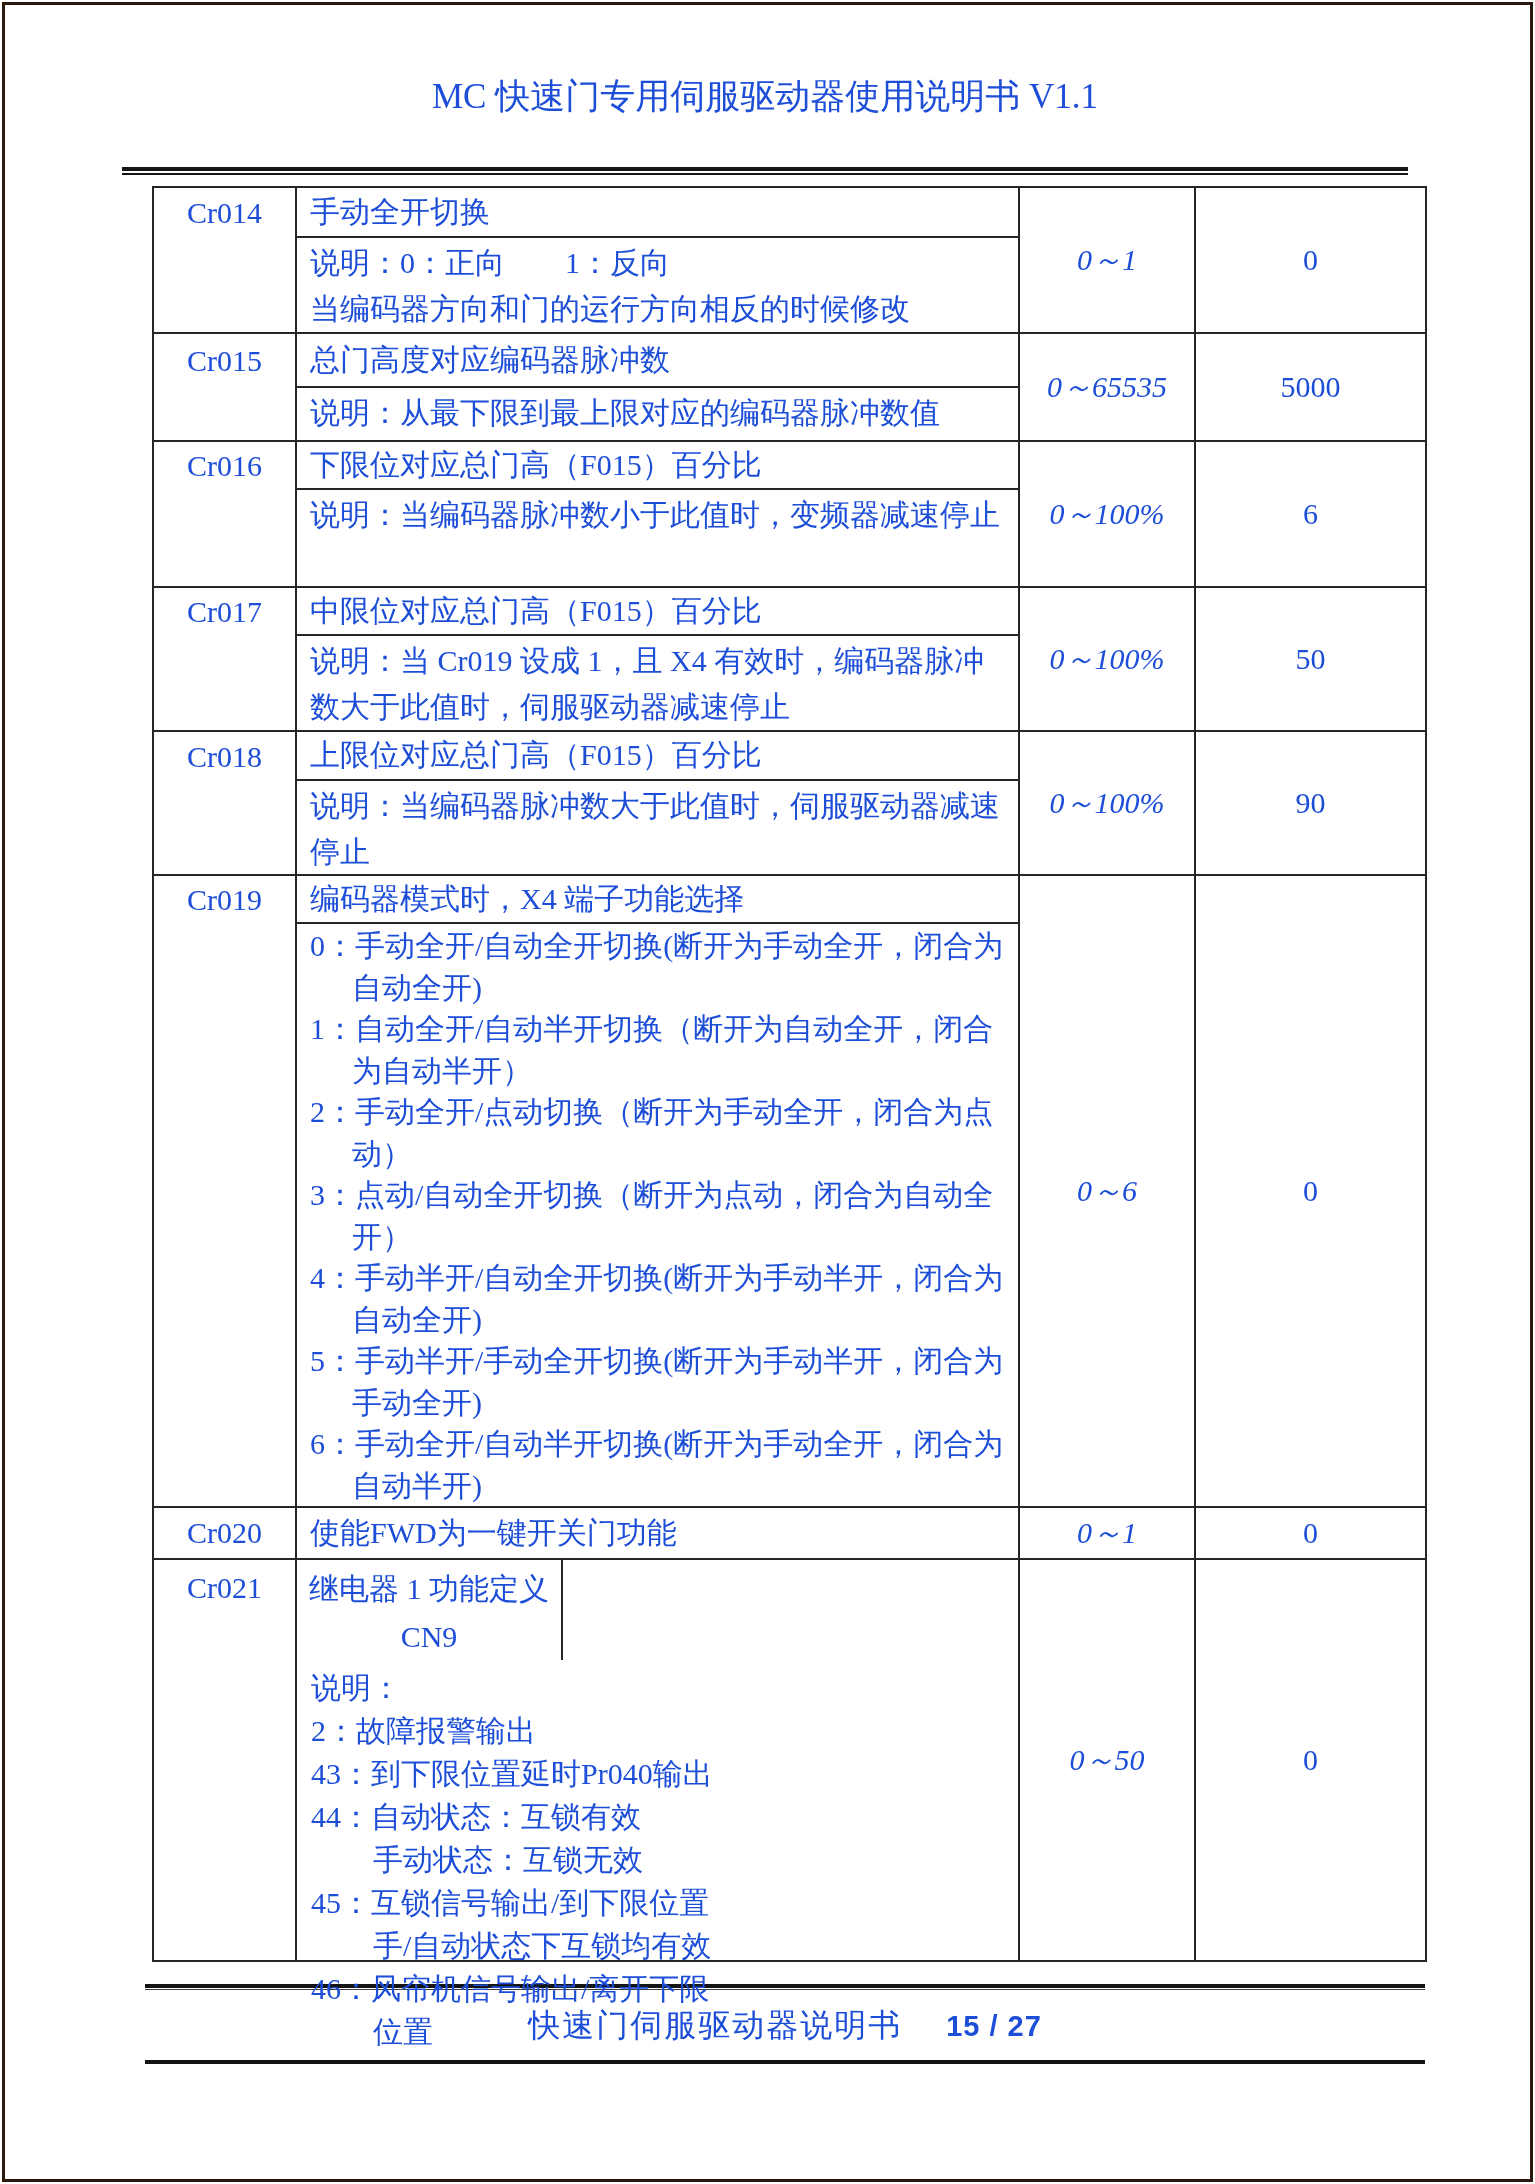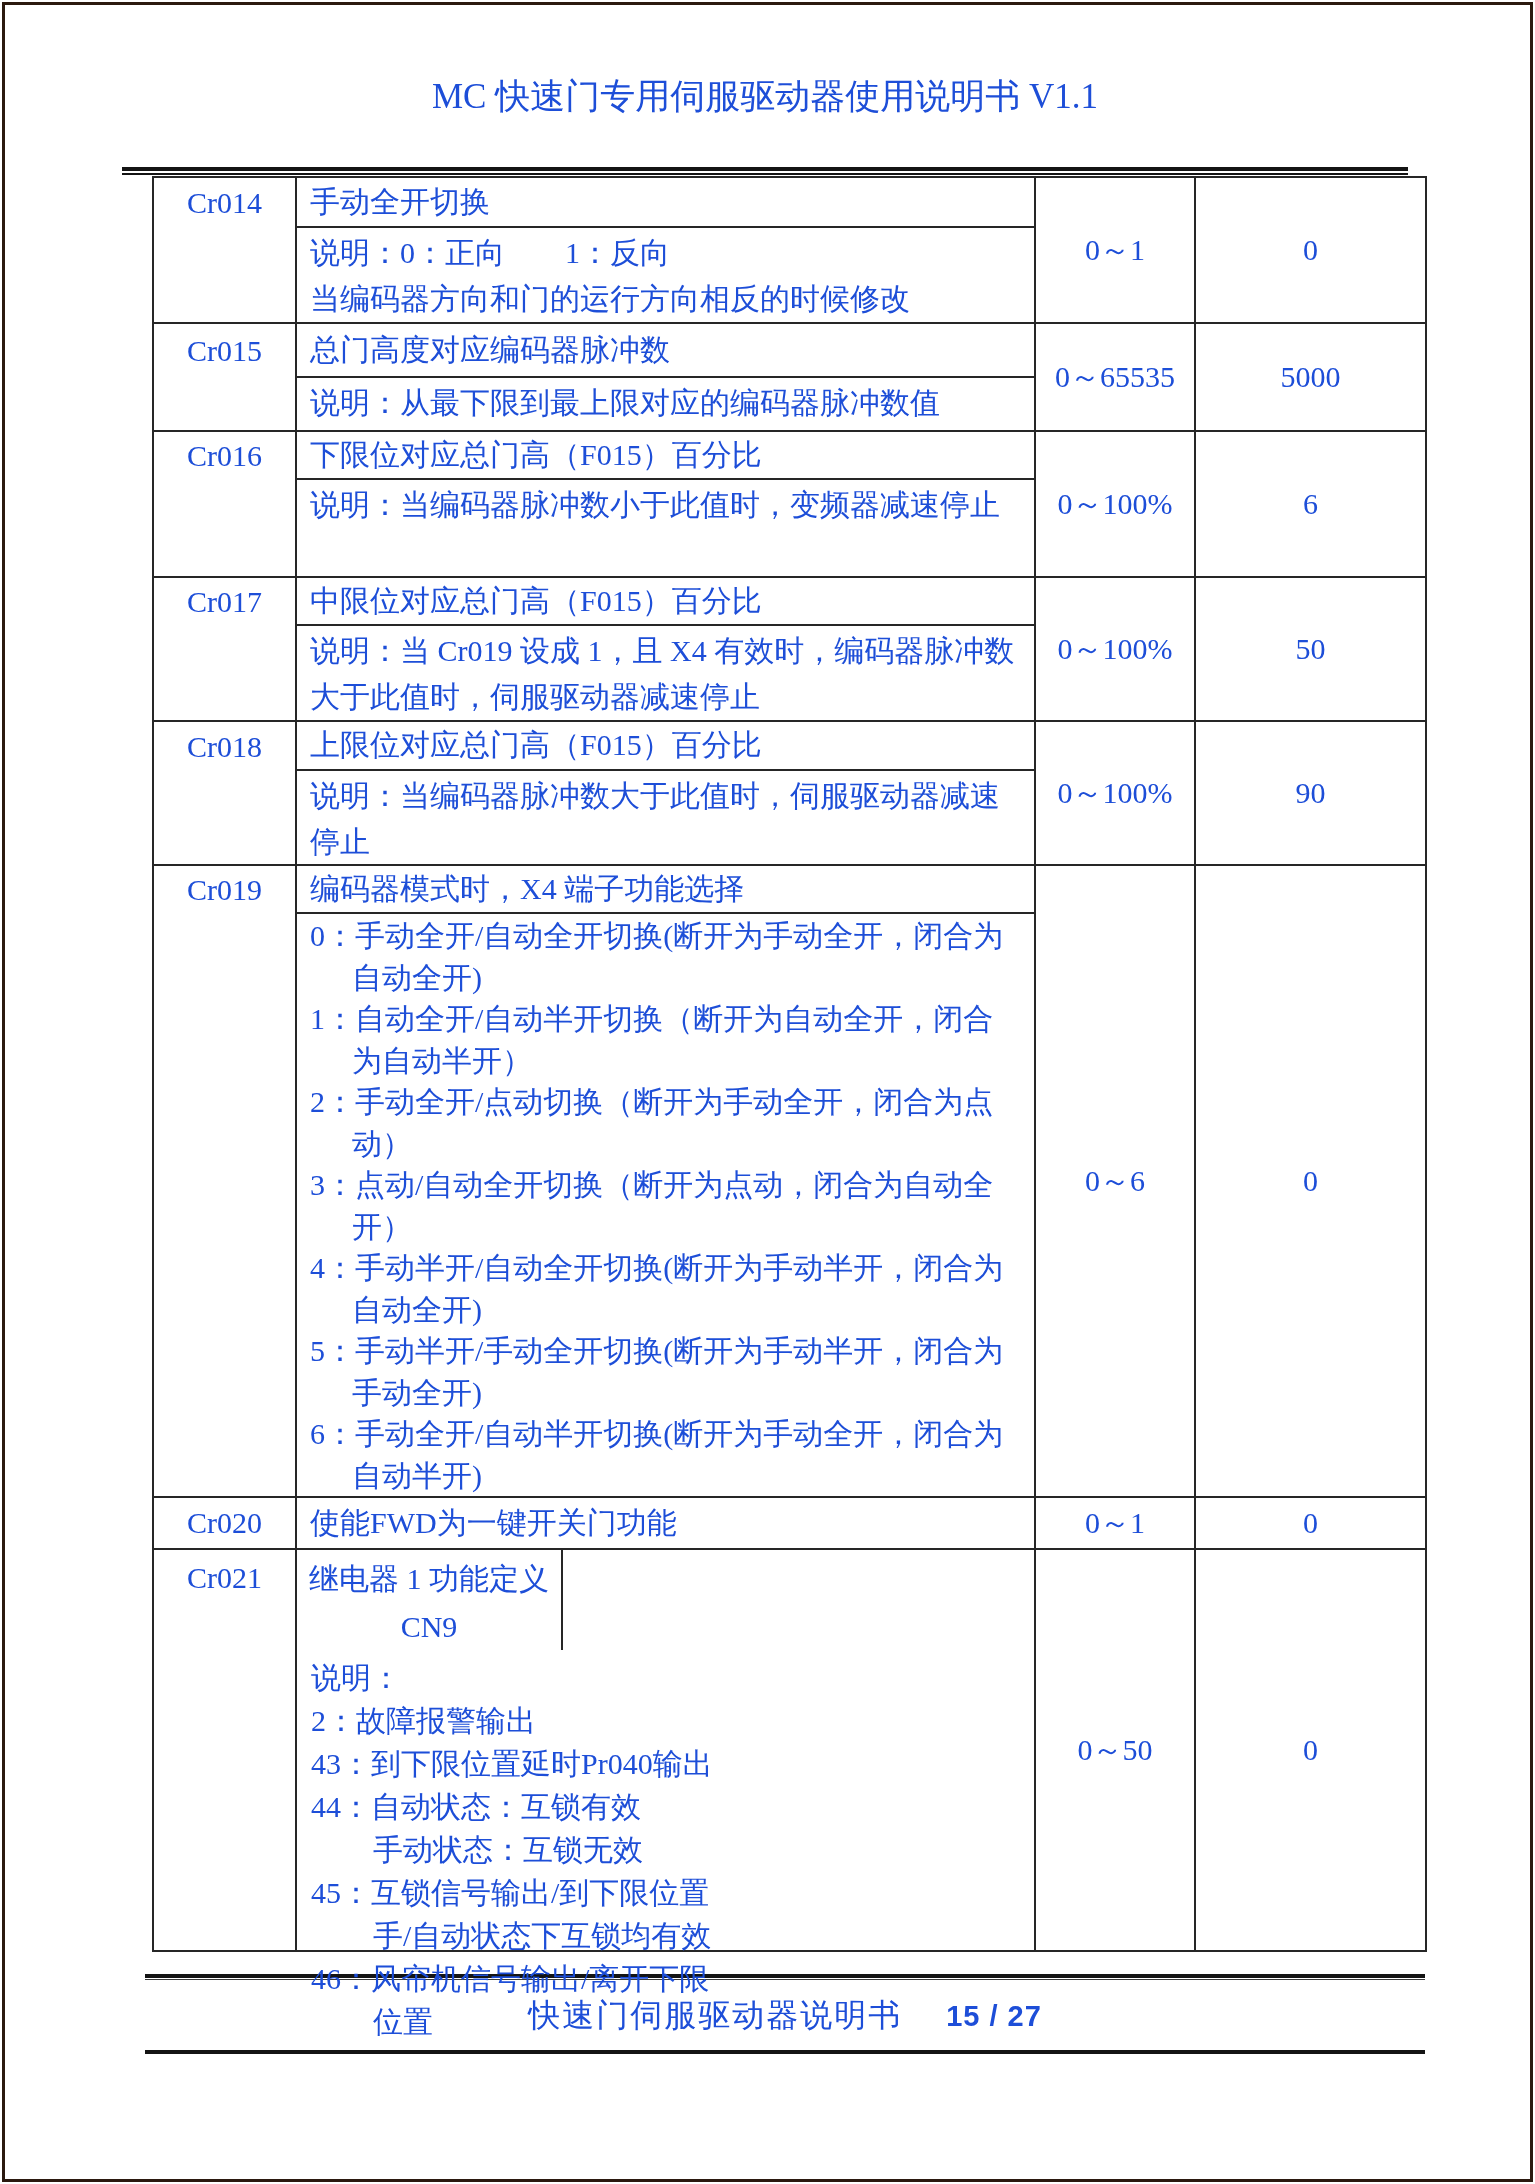--- a/index.html
+++ b/index.html
@@ -8,29 +8,29 @@
   .frame{position:absolute;inset:2px;border:3px solid #2b190f;pointer-events:none;}
 
   
   .header-title{margin:75px 0 0 122px;width:1286px;height:44px;text-align:center;
                 font-size:35px;line-height:44px;white-space:nowrap;}
   .header-rule{margin:48px 0 0 122px;width:1286px;}
   .header-rule .hr-thick{height:4px;background:#141414;}
   .header-rule .hr-thin{height:2px;background:#141414;margin-top:2px;}
 
   
-  .ptable{margin:1px 0 0 152px;width:1275px;border:2px solid #262626;box-sizing:border-box;
+  .ptable{margin:11px 0 0 152px;width:1275px;border:2px solid #262626;box-sizing:border-box;
           font-size:30px;}
   .prow{display:flex;box-sizing:border-box;border-bottom:2px solid #262626;}
   .prow:last-child{border-bottom:none;}
   .c-code{width:143px;border-right:2px solid #262626;box-sizing:border-box;
           text-align:center;flex:none;}
   .c-mid{flex:1;box-sizing:border-box;display:flex;flex-direction:column;min-width:0;}
-  .c-range{width:160px;border-left:2px solid #262626;box-sizing:border-box;flex:none;
-           display:flex;align-items:center;justify-content:center;}
+  .c-range{width:176px;border-left:2px solid #262626;box-sizing:border-box;flex:none;
+           display:flex;align-items:center;justify-content:center;font-style:italic;}
   .c-def{width:231px;border-left:2px solid #262626;box-sizing:border-box;flex:none;
          display:flex;align-items:center;justify-content:center;}
   .m-title{border-bottom:2px solid #262626;box-sizing:border-box;display:flex;
            align-items:center;padding-left:13px;flex:none;}
   .m-desc{flex:1;padding:2px 12px 0 13px;line-height:46px;box-sizing:border-box;}
 
   .r1{height:146px}.r1 .m-title{height:50px}.r1 .c-code{line-height:50px}
   .r2{height:108px}.r2 .m-title{height:54px}.r2 .c-code{line-height:54px}
   .r3{height:146px}.r3 .m-title{height:48px}.r3 .c-code{line-height:48px}
   .r4{height:144px}.r4 .m-title{height:48px}.r4 .c-code{line-height:48px}

